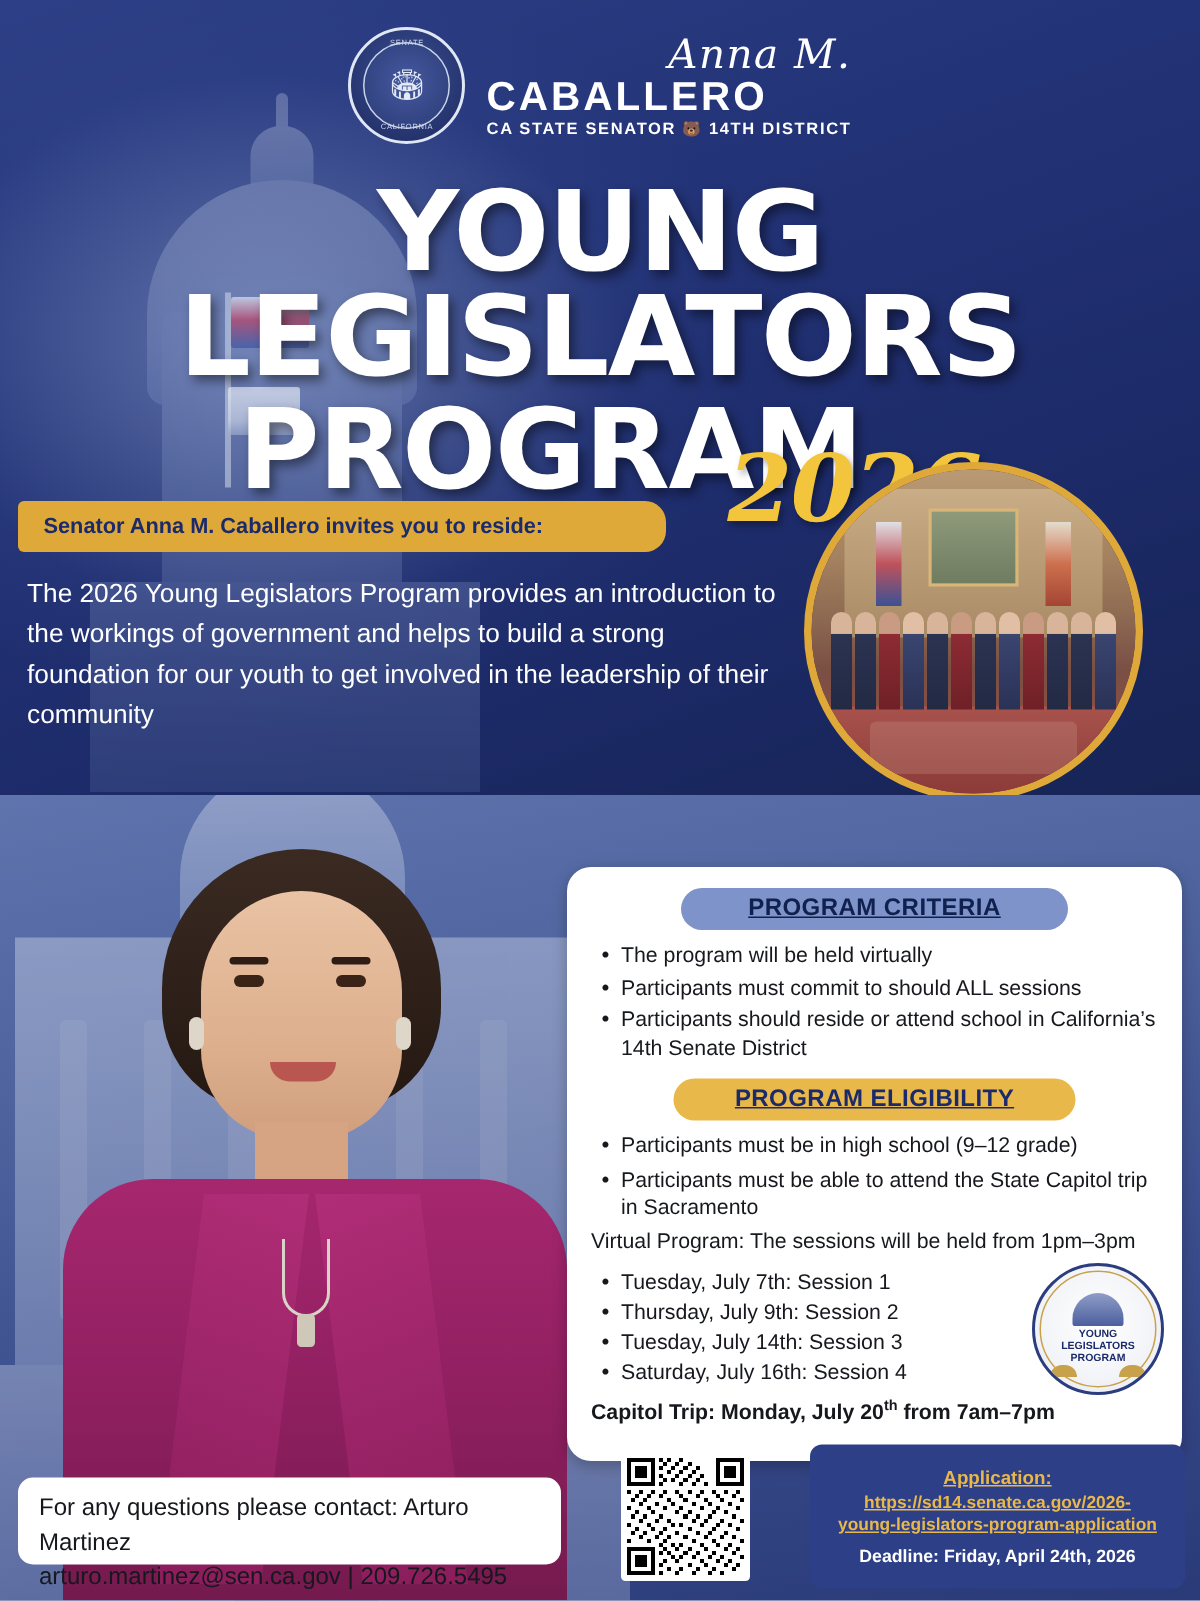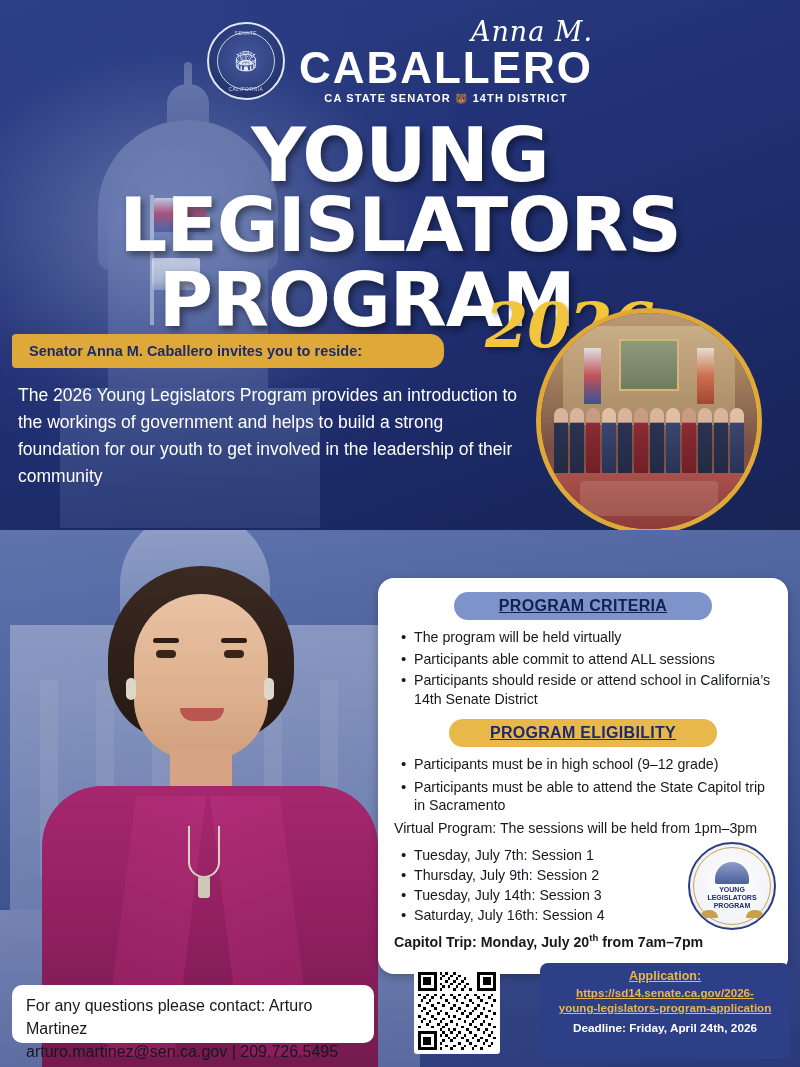--- a/index.html
+++ b/index.html
@@ -99,21 +99,21 @@
   .seal .ring-text .t { top: 6px; }
   .seal .ring-text .b { bottom: 6px; }
 
   .wordmark { color: #ffffff; line-height: 1; }
   .wordmark .first {
     font-family: "DejaVu Serif", serif;
     font-style: italic; font-size: 27px; letter-spacing: 1px;
     text-align: right; margin-bottom: 1px; font-weight: 400;
   }
   .wordmark .last {
-    font-size: 44px; font-weight: 700; letter-spacing: 2px; line-height: 1;
+    font-size: 27px; font-weight: 700; letter-spacing: 2px; line-height: 1;
   }
   .wordmark .sub {
     font-size: 11px; font-weight: 700; letter-spacing: 1.1px;
     text-align: center; margin-top: 3px;
   }
   .wordmark .sub .star { font-size: 10px; }
 
   
   .title-block {
     position: absolute; left: 0; top: 120px; width: 800px; text-align: center;
@@ -330,21 +330,21 @@
   .qr-box {
     position: absolute; left: 414px; top: 968px; width: 86px; height: 86px;
     background: #ffffff; padding: 4px; border-radius: 3px;
   }
   .qr { width: 100%; height: 100%; display:block; }
 
   
   .apply {
     position: absolute; left: 540px; top: 963px; width: 250px; height: 96px;
     background: #2d3f86; border-radius: 8px;
-    display:flex; flex-direction:column; align-items:center; 
+    display:flex; flex-direction:column; align-items:center; justify-content:center;
     padding: 6px 8px;
   }
   .apply .head {
     font-size: 12.5px; font-weight: 700; color: #e9b84a; text-decoration: underline; margin-bottom: 2px;
   }
   .apply .url {
     font-size: 11.6px; font-weight: 700; color: #e9b84a; text-decoration: underline;
     text-align: center; line-height: 1.3;
   }
   .apply .deadline {
@@ -464,21 +464,21 @@
       <div class="p-lapelR"></div>
       <div class="p-necklace"></div>
       <div class="p-pendant"></div>
     </div>
   </div>
 
   <div class="card">
     <div class="pill blue">PROGRAM CRITERIA</div>
     <ul class="criteria-list">
       <li class="b">The program will be held virtually</li>
-      <li>Participants able commit to attend ALL sessions</li>
+      <li>Participants must commit to should ALL sessions</li>
       <li>Participants should reside or attend school in California’s 14th Senate District</li>
     </ul>
 
     <div class="pill gold" style="margin-top:10px">PROGRAM ELIGIBILITY</div>
     <ul>
       <li>Participants must be in high school (9–12 grade)</li>
       <li class="b">Participants must be able to attend the State Capitol trip in Sacramento</li>
     </ul>
 
     <div class="plain tight">Virtual Program: The sessions will be held from 1pm–3pm</div>

